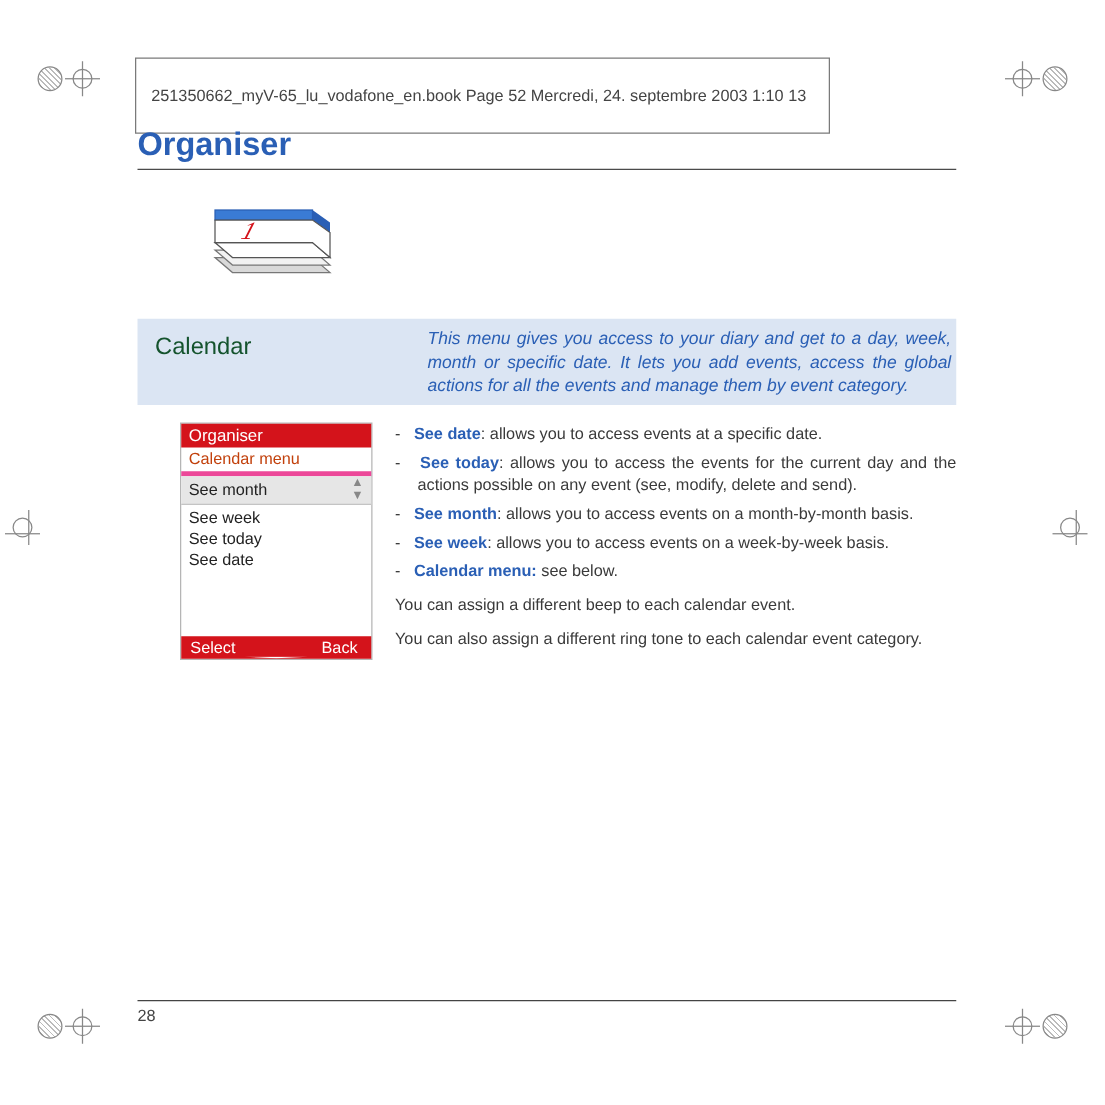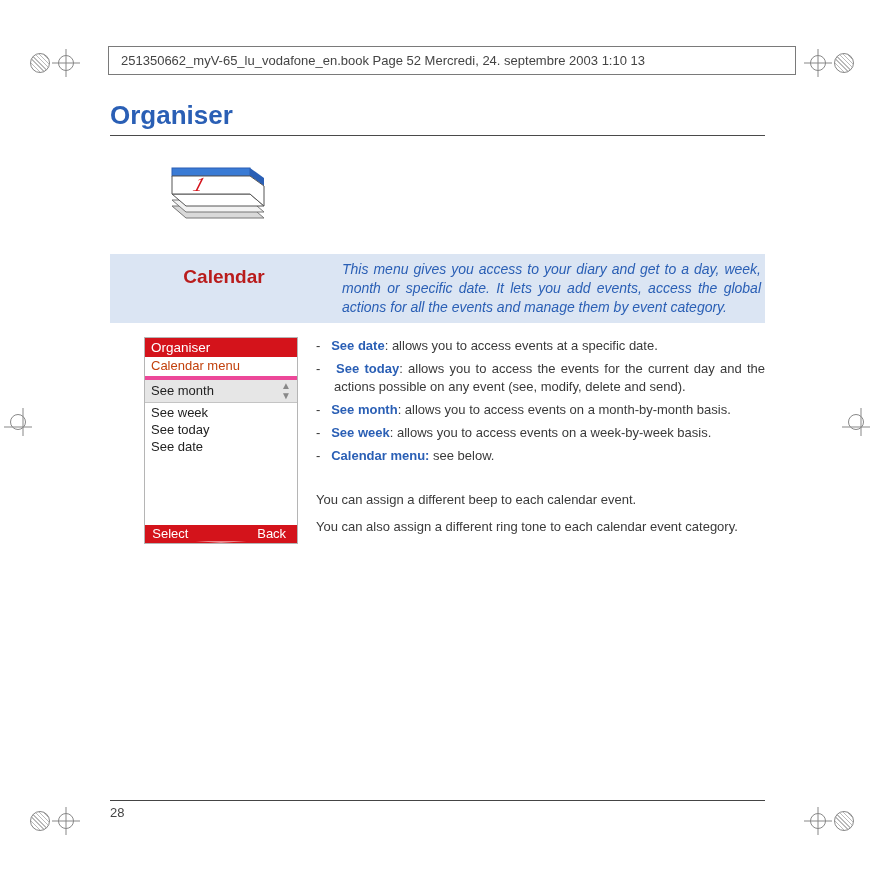--- a/index.html
+++ b/index.html
@@ -38,22 +38,22 @@
   .reg-bl { bottom: 48px; left: 30px; }
   .reg-br { bottom: 48px; right: 30px; flex-direction: row-reverse; }
   .reg-ml { top: 50%; left: 8px; transform: translateY(-50%); flex-direction: column; height:60px; width:30px; gap:2px;}
   .reg-mr { top: 50%; right: 8px; transform: translateY(-50%); flex-direction: column; height:60px; width:30px; gap:2px;}
   .reg-ml .cross, .reg-mr .cross { width:30px; height:30px; }
 
   
   .hdr-box {
     position: absolute;
     top: 46px; left: 108px;
-    width: 688px;
-    padding: 6px 12px;
+    width: 556px;
+    padding: 22px 12px;
     border: 1px solid #7a7a7a;
     font-size: 13px;
     color: #444;
     background: #fff;
   }
 
   
   .page {
     position: absolute;
     top: 100px;
@@ -78,24 +78,23 @@
   
   .band {
     display: flex;
     background: #dbe5f3;
     align-items: stretch;
     margin-bottom: 14px;
   }
   .band-left {
     width: 228px;
     padding: 12px 14px;
-    color: #b91c1c;
-    font-weight: bold;
+    color: #14532d;
+    font-weight: normal;
     font-size: 19px;
-    text-align: center;
   }
   .band-right {
     flex: 1;
     padding: 6px 4px 6px 4px;
     font-style: italic;
     color: #2a5fb5;
     font-size: 14px;
     line-height: 1.35;
     text-align: justify;
   }
@@ -161,21 +160,21 @@
   }
 
   
   .content {
     flex:1;
     font-size: 13px;
     color: #3a3a3a;
     line-height: 1.45;
   }
   .content p { margin-bottom: 8px; text-align: justify; }
-  .content ul { list-style: none; margin: 0 0 25px 0; }
+  .content ul { list-style: none; margin: 0 0 8px 0; }
   .content li { padding-left: 18px; text-indent: -18px; margin-bottom: 4px; text-align: justify; }
   .content li .dash { color:#333; }
   .blue { color: #2a5fb5; }
   .bold { font-weight: bold; }
   .tri-keys { font-size: 9px; position:relative; top:-1px; }
 
   .pageno {
     position:absolute;
     left:0; bottom:0;
     font-size: 13px;

